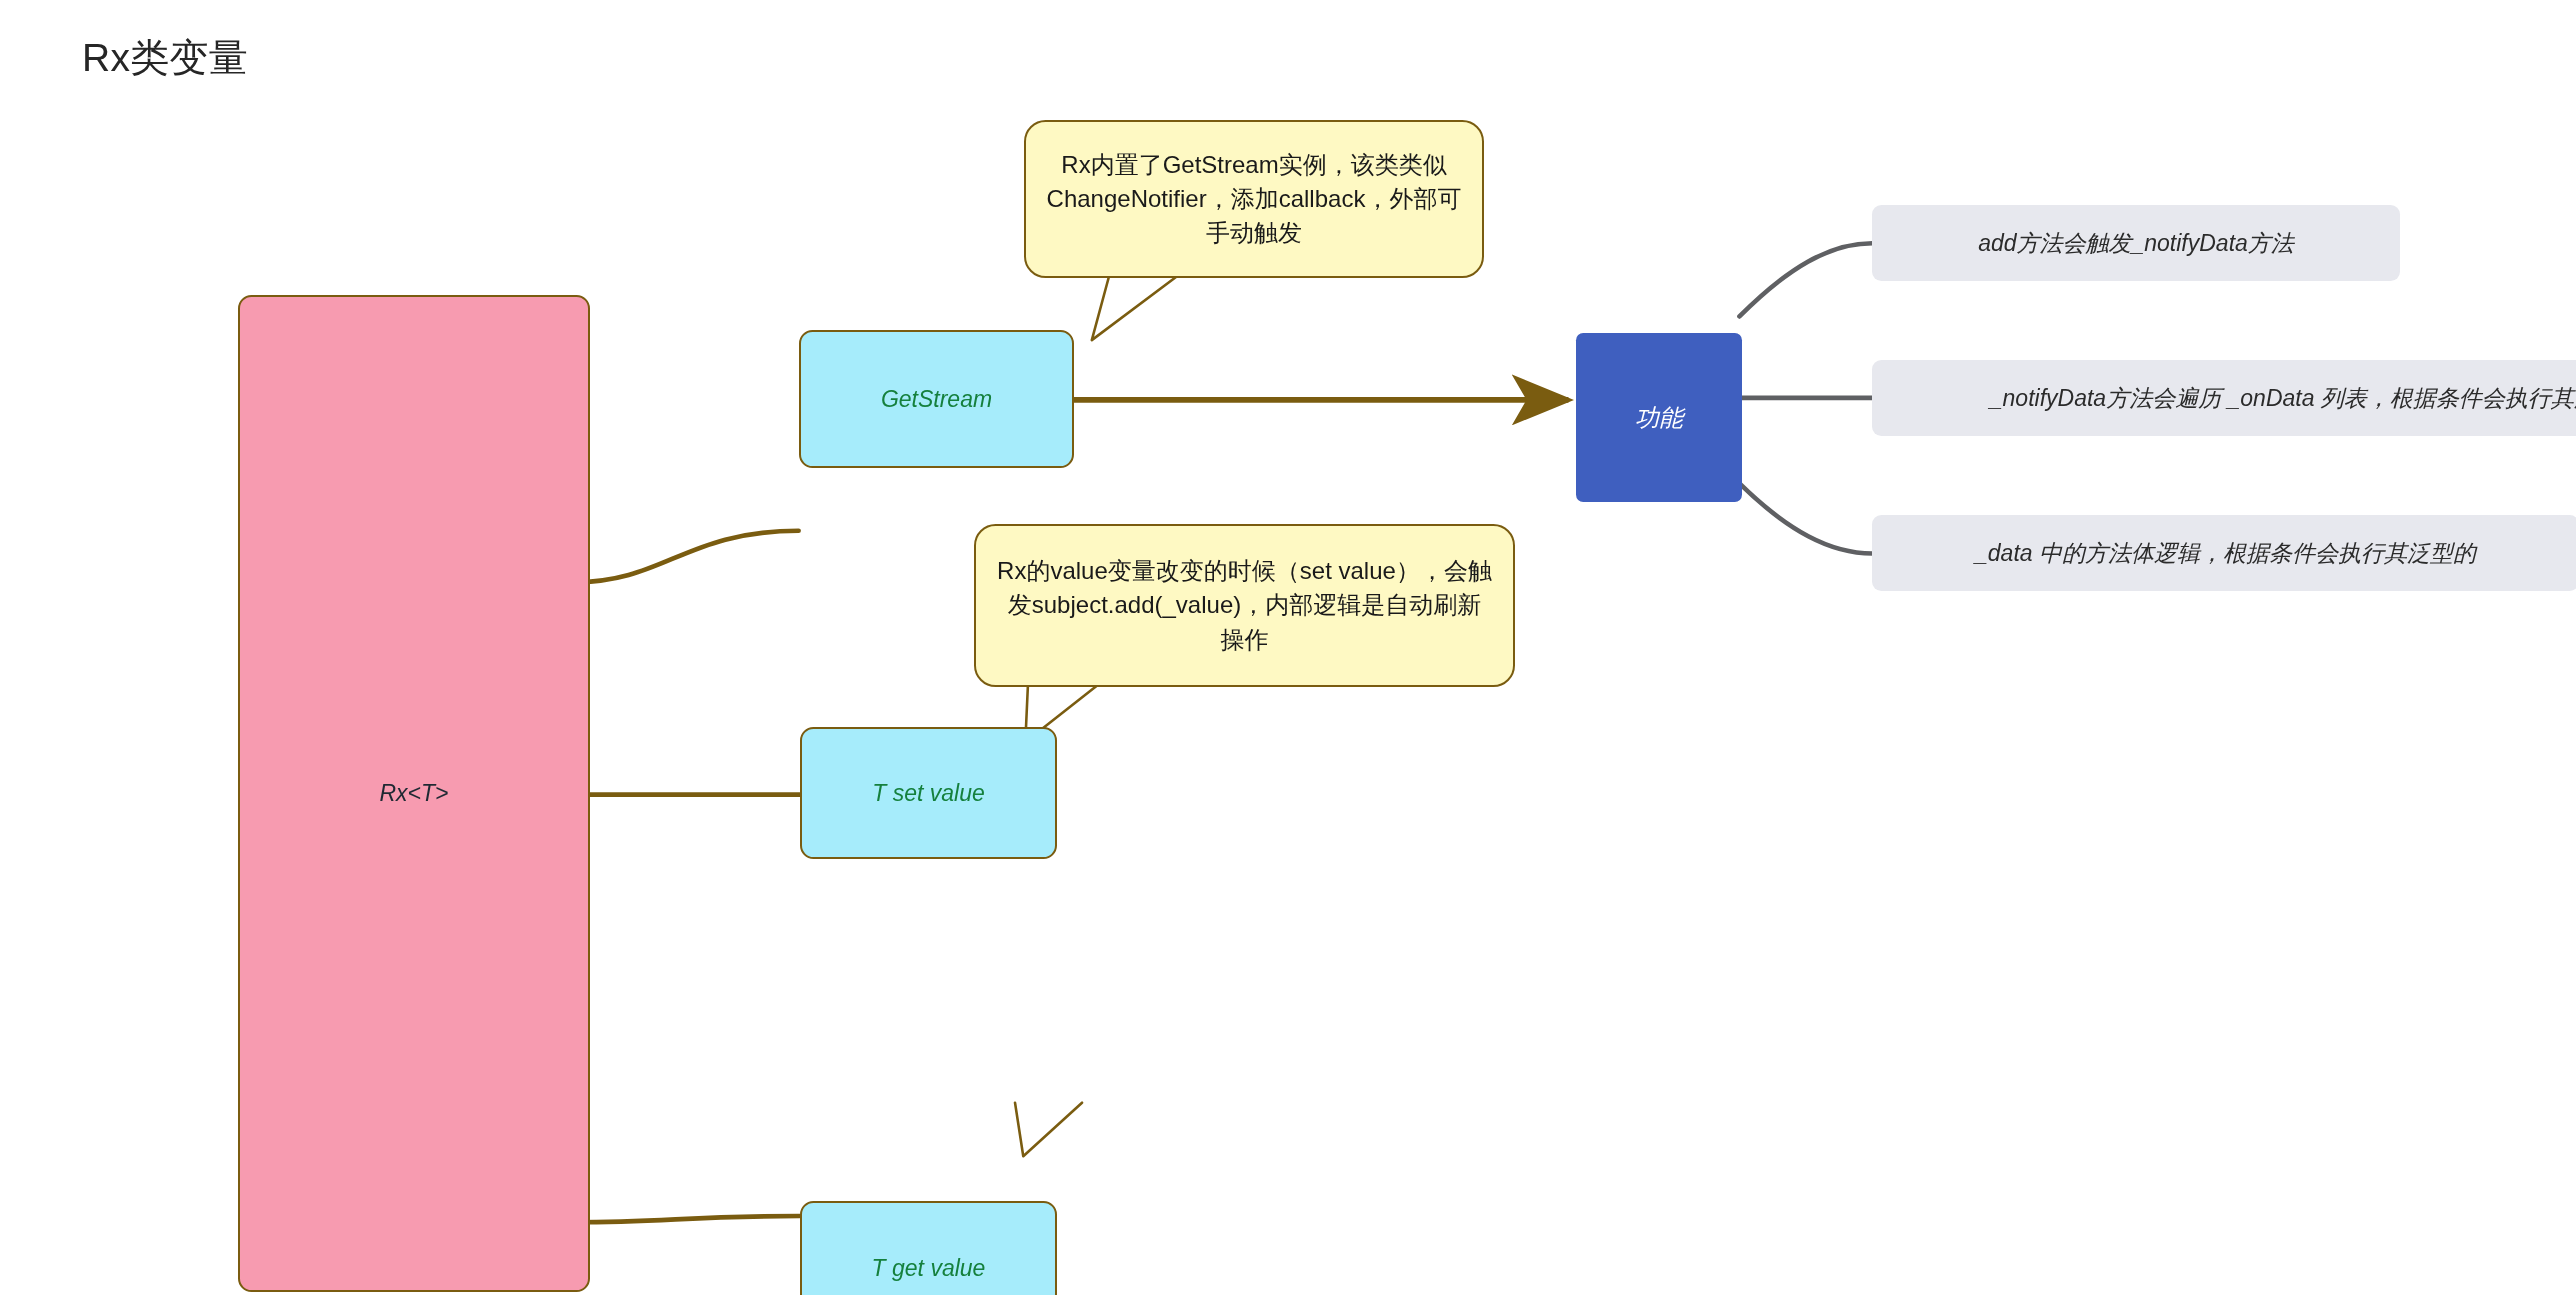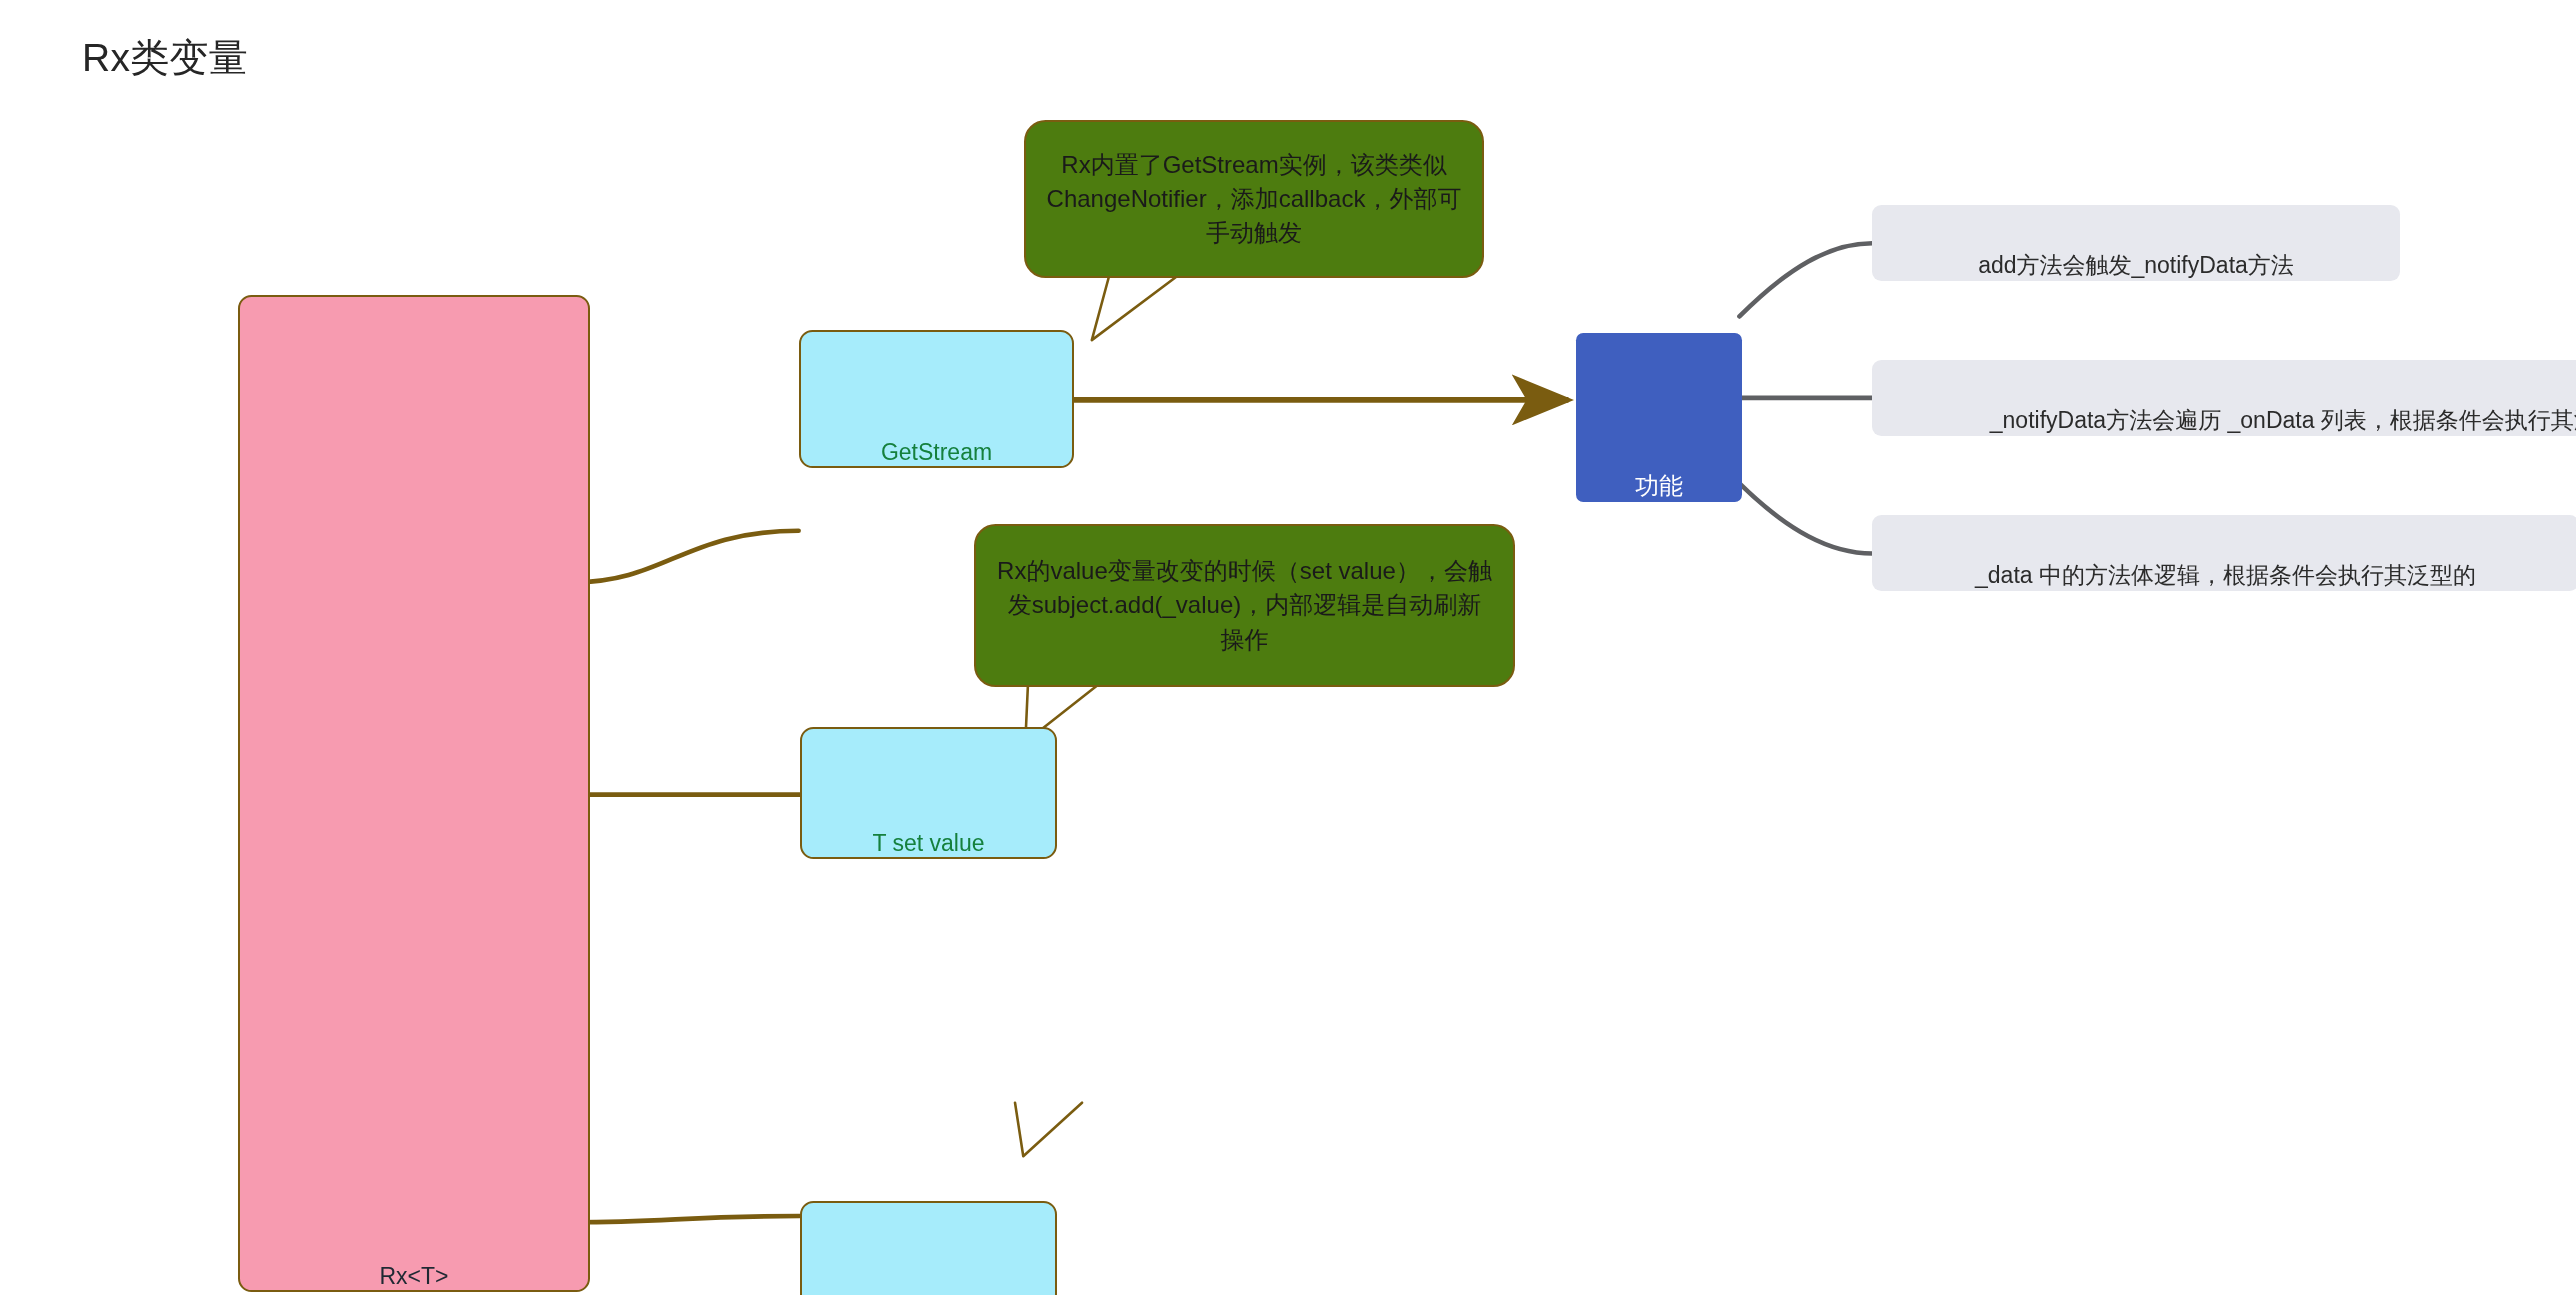--- a/index.html
+++ b/index.html
@@ -39,23 +39,24 @@
     width: 2924px;
     height: 1296px;
     pointer-events: none;
   }
 
   
   .node {
     position: absolute;
     box-sizing: border-box;
     display: flex;
-    align-items: flex-end;
+    align-items: center;
     justify-content: center;
     text-align: center;
+    font-style: italic;
   }
 
   .node-root {
     background: #F79BB0;
     border: 2.1px solid #7A5C10;
     border-radius: 13.4px;
     margin-left: 16px;
   }
   .node-root .node-label {
     font-size: 23px;
@@ -92,21 +93,21 @@
   .node-gray .node-label {
     font-size: 23px;
     color: #2b2b2b;
     white-space: nowrap;
   }
 
   
   .callout {
     position: absolute;
     box-sizing: border-box;
-    background: #4d7c0f;
+    background: #fef9c3;
     border: 2.6px solid #7A5C10;
     border-radius: 21.6px;
     display: flex;
     align-items: center;
     justify-content: center;
     padding: 7.2px 20.6px;
     z-index: 5;
   }
   .callout .callout-text {
     font-size: 24px;

